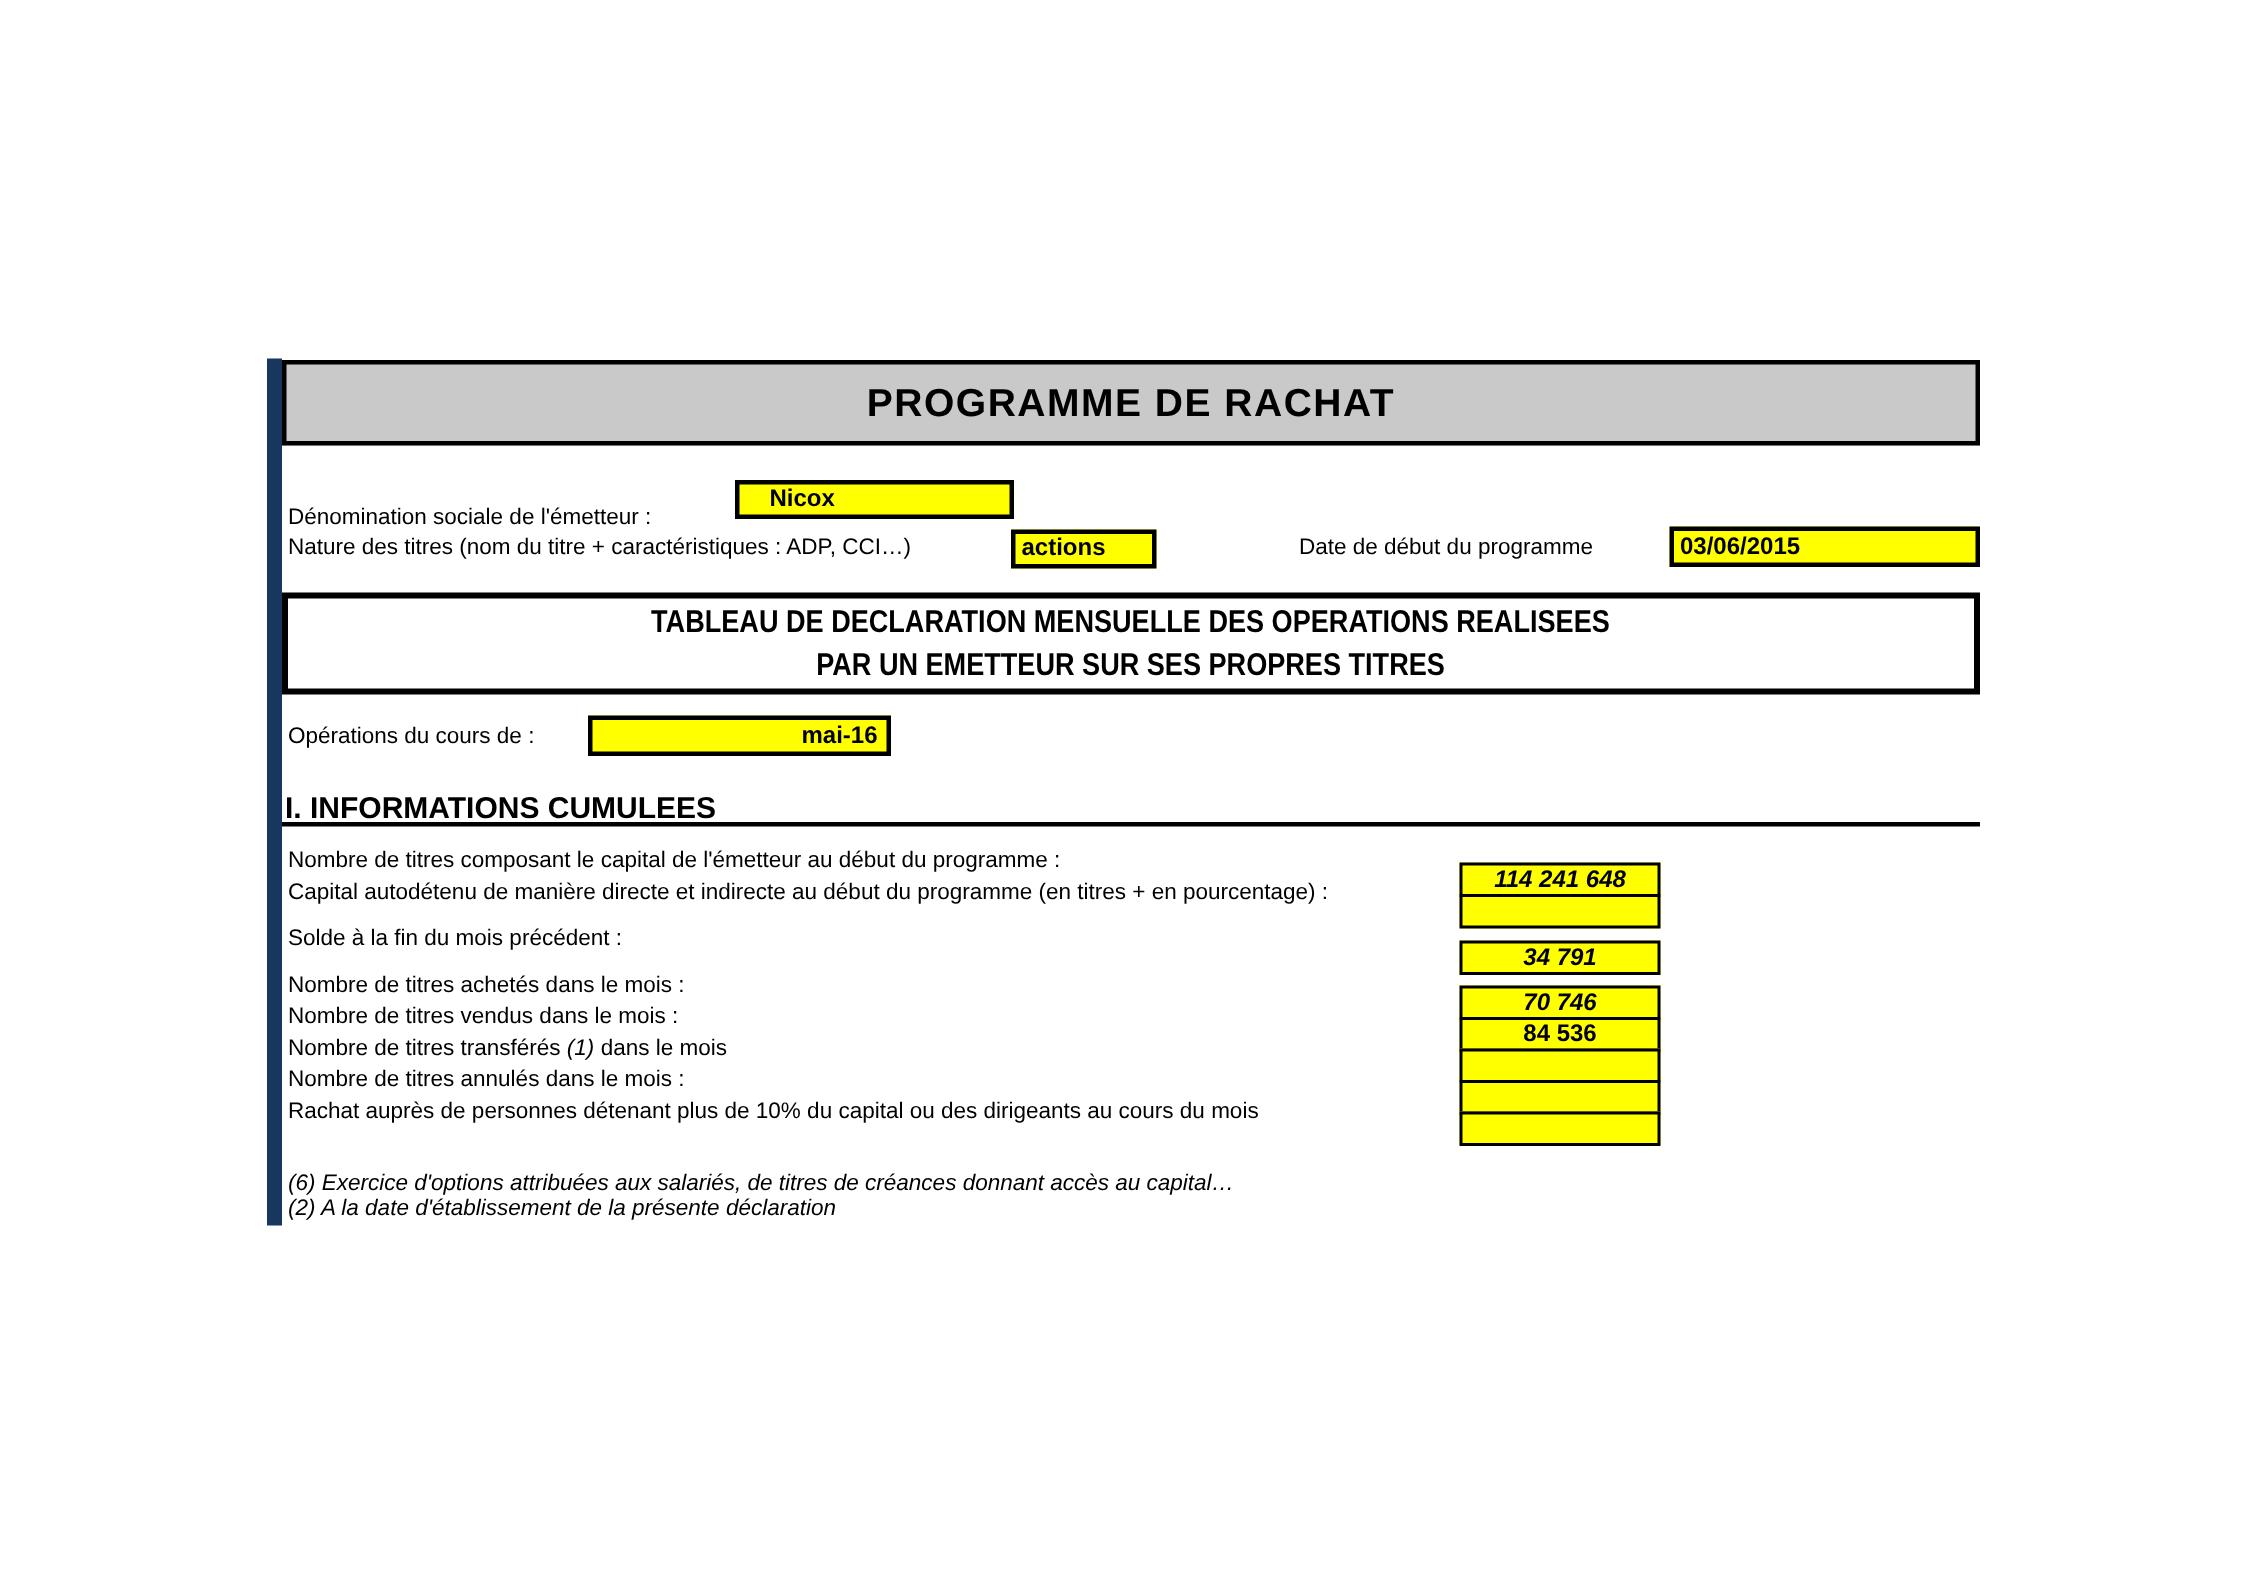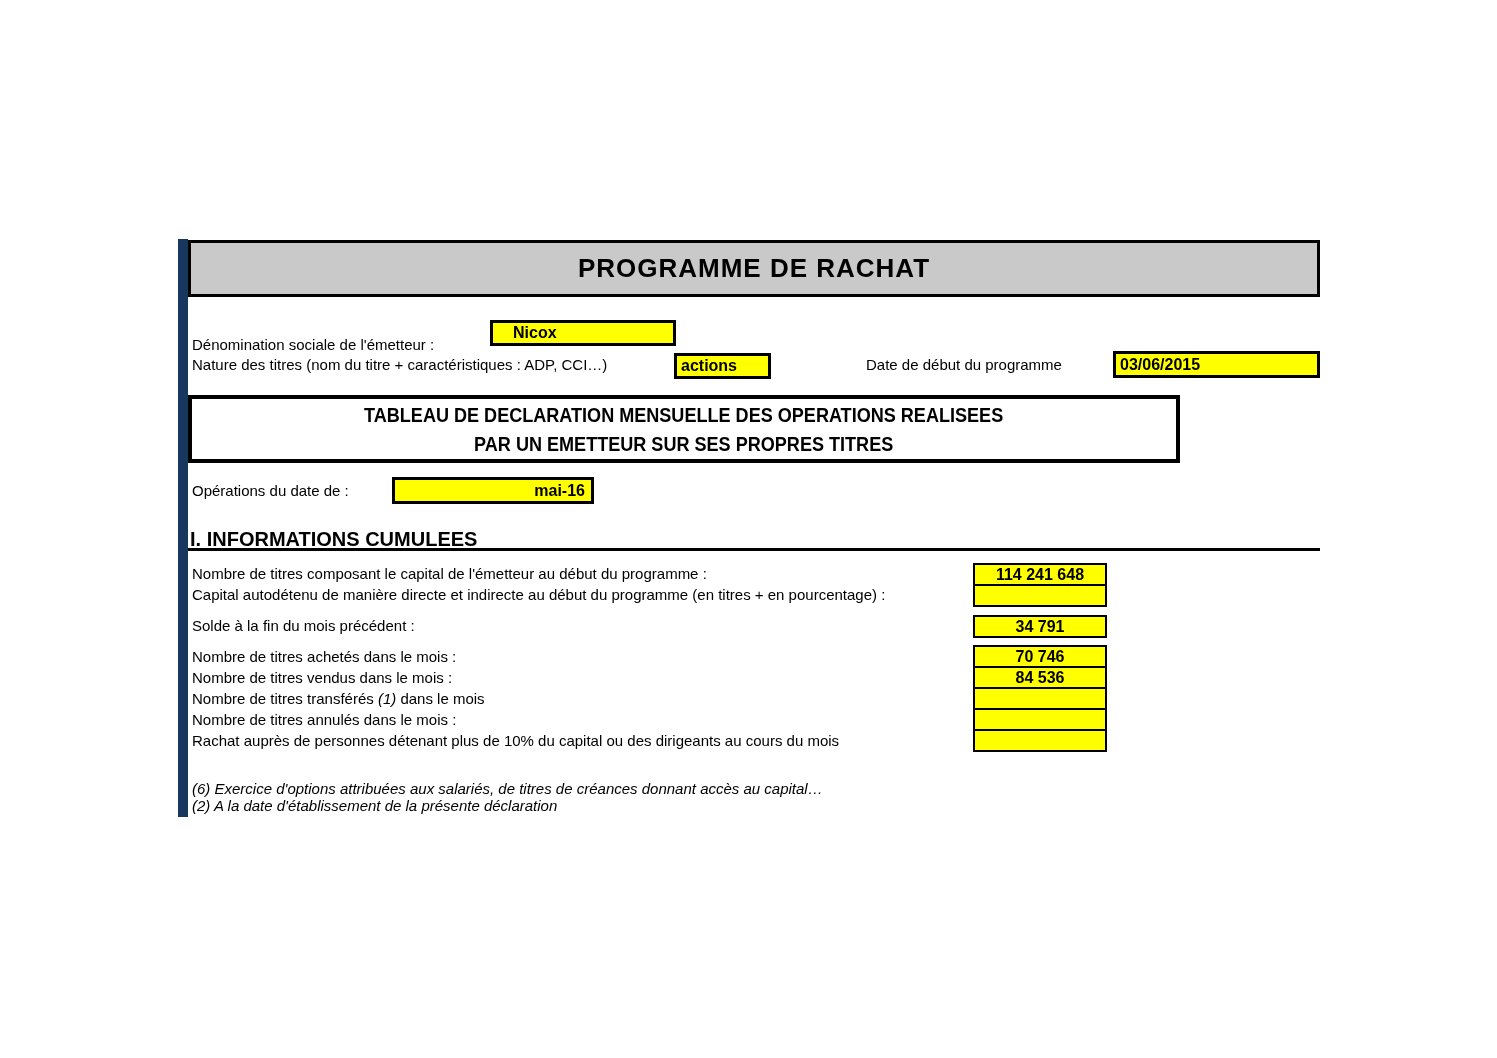--- a/index.html
+++ b/index.html
@@ -42,21 +42,21 @@
     overflow: hidden;
   }
   .field.right { justify-content: flex-end; padding-right: 6px; padding-left: 10px; }
 
   .denom-field  { left: 490px;  top: 320px; width: 186px; height: 26px; padding-left: 20px; }
   .nature-field { left: 674px;  top: 353px; width: 97px;  height: 26px; text-align: right; }
   .date-field   { left: 1113px; top: 351px; width: 207px; height: 27px; }
   .month-field  { left: 392px;  top: 477px; width: 202px; height: 27px; }
 
   .table-header-box {
-    left: 188px; top: 395px; width: 992px; height: 68px;
+    left: 188px; top: 395px; width: 1132px; height: 68px;
     background: #fff;
     border: 4px solid #000;
     display: flex; flex-direction: column; align-items: center; justify-content: center;
     gap: 5px;
     font-weight: bold; font-size: 21px;
   }
   .cond { display: inline-block; transform: scaleX(0.86); transform-origin: center; white-space: nowrap; }
 
   .section-heading {
     left: 190px; top: 528px;
@@ -70,21 +70,21 @@
   .cells-group { position: absolute; left: 973px; width: 134px; }
   .cell {
     border: 2px solid #000;
     height: 23px;
     margin-top: -2px;
     background: #FFFF00;
     display: flex; align-items: center; justify-content: center;
     font-weight: bold; font-size: 16px;
     overflow: hidden;
   }
-  .cell:first-child { margin-top: 0; }
+  .cell:first-child { margin-top: 12px; font-style: italic; }
 
   .footnote {
     font-size: 15px; line-height: 17px; font-style: italic; white-space: nowrap;
   }
 </style>
 </head>
 <body>
 
 <div>
 
@@ -101,21 +101,21 @@
   <div class="abs field nature-field">actions</div>
 
   <div class="abs label" style="left:866px; top:356px;">Date de début du programme</div>
   <div class="abs field date-field">03/06/2015</div>
 
   <div class="abs table-header-box">
     <span class="cond">TABLEAU DE DECLARATION MENSUELLE DES OPERATIONS REALISEES</span>
     <span class="cond">PAR UN EMETTEUR SUR SES PROPRES TITRES</span>
   </div>
 
-  <div class="abs label" style="left:192px; top:482px;">Opérations du date de :</div>
+  <div class="abs label" style="left:192px; top:482px;">Opérations du cours de :</div>
   <div class="abs field month-field right">mai-16</div>
 
   <div class="abs section-heading">I. INFORMATIONS CUMULEES</div>
   <div class="abs section-rule"></div>
 
   <div class="abs label" style="left:192px; top:565px;">Nombre de titres composant le capital de l'émetteur au début du programme :</div>
   <div class="abs label" style="left:192px; top:586px;">Capital autodétenu de manière directe et indirecte au début du programme (en titres + en pourcentage) :</div>
   <div class="abs label" style="left:192px; top:617px;text-align:center;">Solde à la fin du mois précédent :</div>
   <div class="abs label" style="left:192px; top:648px;">Nombre de titres achetés dans le mois :</div>
   <div class="abs label" style="left:192px; top:669px;">Nombre de titres vendus dans le mois :</div>

